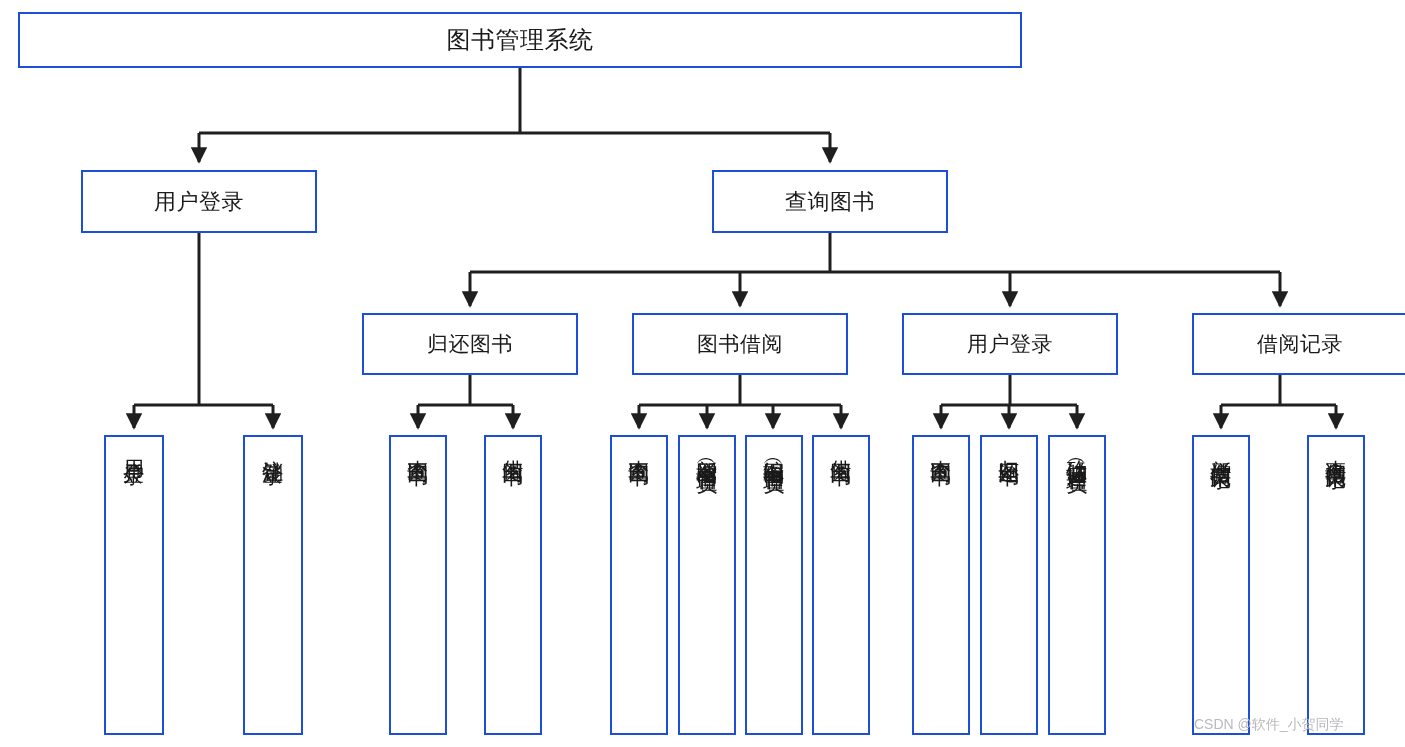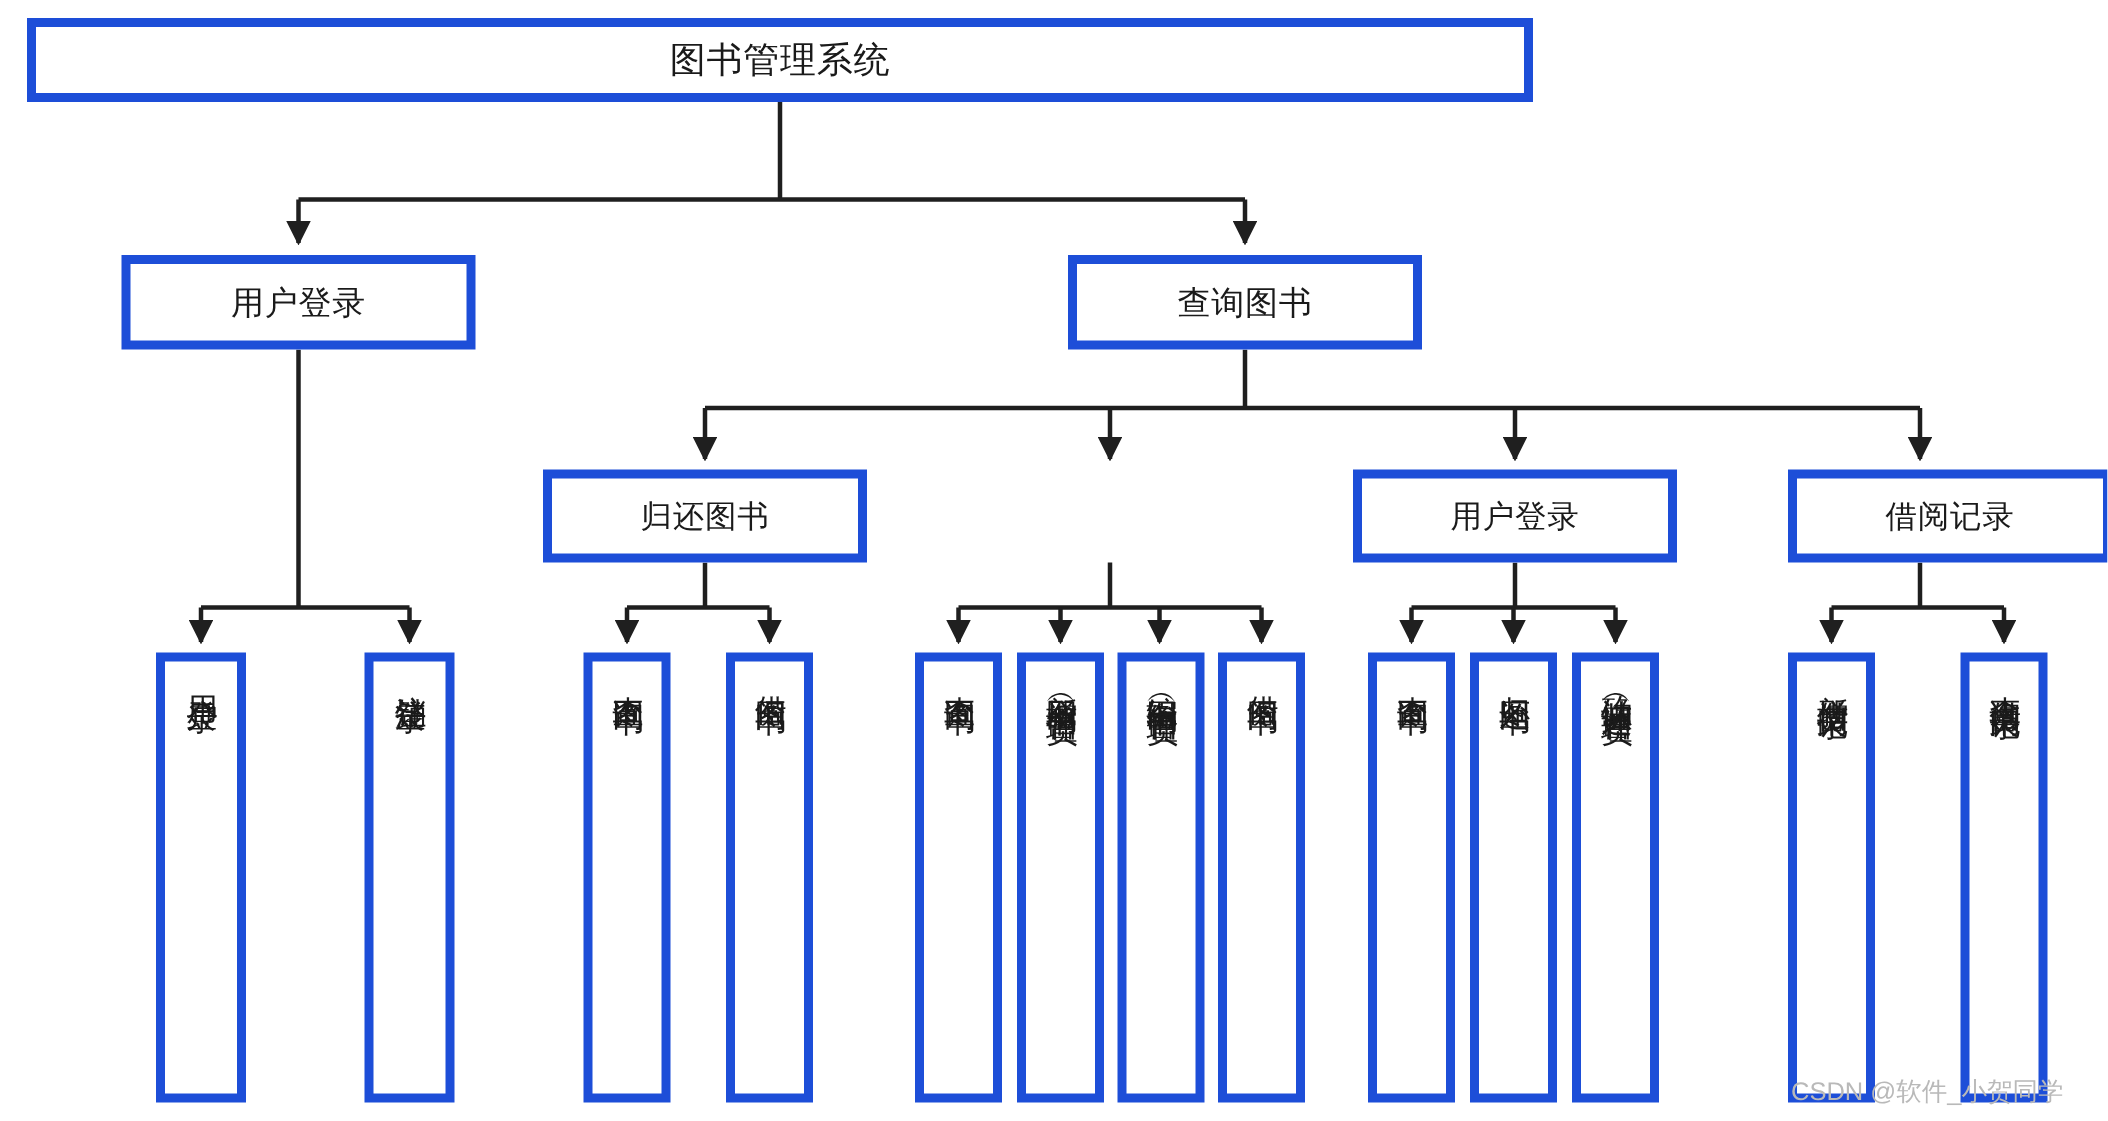--- a/index.html
+++ b/index.html
@@ -22,21 +22,21 @@
     position: absolute;
     left: 0;
     top: 0;
     width: 1405px;
     height: 747px;
     pointer-events: none;
   }
   .node {
     position: absolute;
     box-sizing: border-box;
-    border: 6px solid #1d4ed8;
+    border: 2px solid #1d4ed8;
     background: #ffffff;
     display: flex;
     align-items: center;
     justify-content: center;
     color: #1a1a1a;
   }
   .node-label {
     display: block;
     text-align: center;
     letter-spacing: 0.5px;
@@ -52,21 +52,21 @@
   .leaf .node-label {
     writing-mode: vertical-rl;
     text-orientation: upright;
     font-size: 21px;
     line-height: 1.32;
     letter-spacing: 2px;
     white-space: nowrap;
   }
   .watermark {
     position: absolute;
-    font-size: 17px;
+    font-size: 14px;
     color: #b9b9b9;
     white-space: nowrap;
     user-select: none;
   }
 </style>
 </head>
 <body>
 
 <div id="canvas">
 
@@ -127,20 +127,23 @@
   <div class="node lvl1" style="left:81px; top:170px; width:236px; height:63px;">
     <span class="node-label">用户登录</span>
   </div>
   <div class="node lvl1" style="left:712px; top:170px; width:236px; height:63px;">
     <span class="node-label">查询图书</span>
   </div>
 
   <div class="node lvl2" style="left:362px; top:313px; width:216px; height:62px;">
     <span class="node-label">归还图书</span>
   </div>
+  <div class="node lvl2" style="left:632px; top:313px; width:216px; height:62px;">
+    <span class="node-label">图书借阅</span>
+  </div>
   <div class="node lvl2" style="left:902px; top:313px; width:216px; height:62px;">
     <span class="node-label">用户登录</span>
   </div>
   <div class="node lvl2" style="left:1172px; top:313px; width:216px; height:62px;margin-left:20px;">
     <span class="node-label">借阅记录</span>
   </div>
 
   <div class="node leaf" style="left:104px; top:435px; width:60px; height:300px;">
     <span class="node-label">用户登录</span>
   </div>

